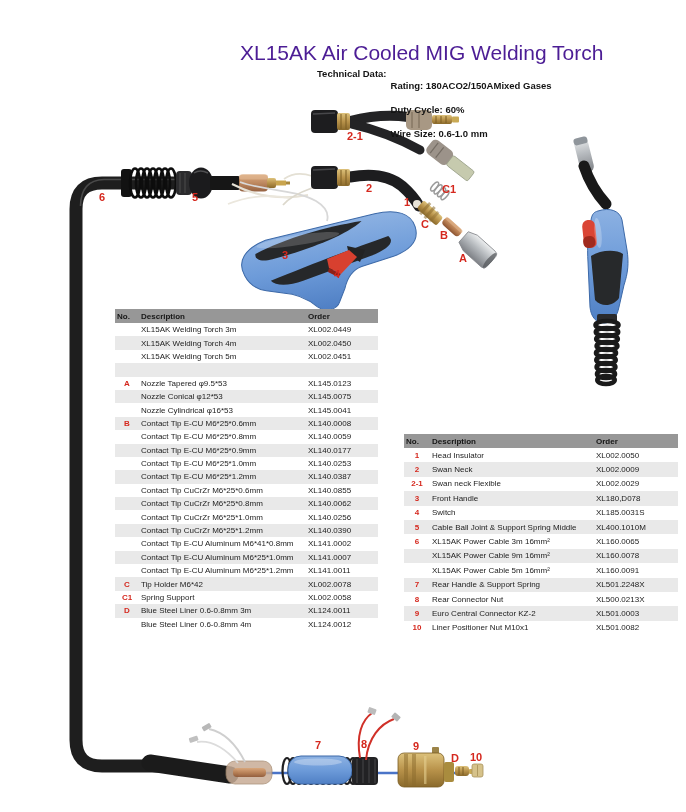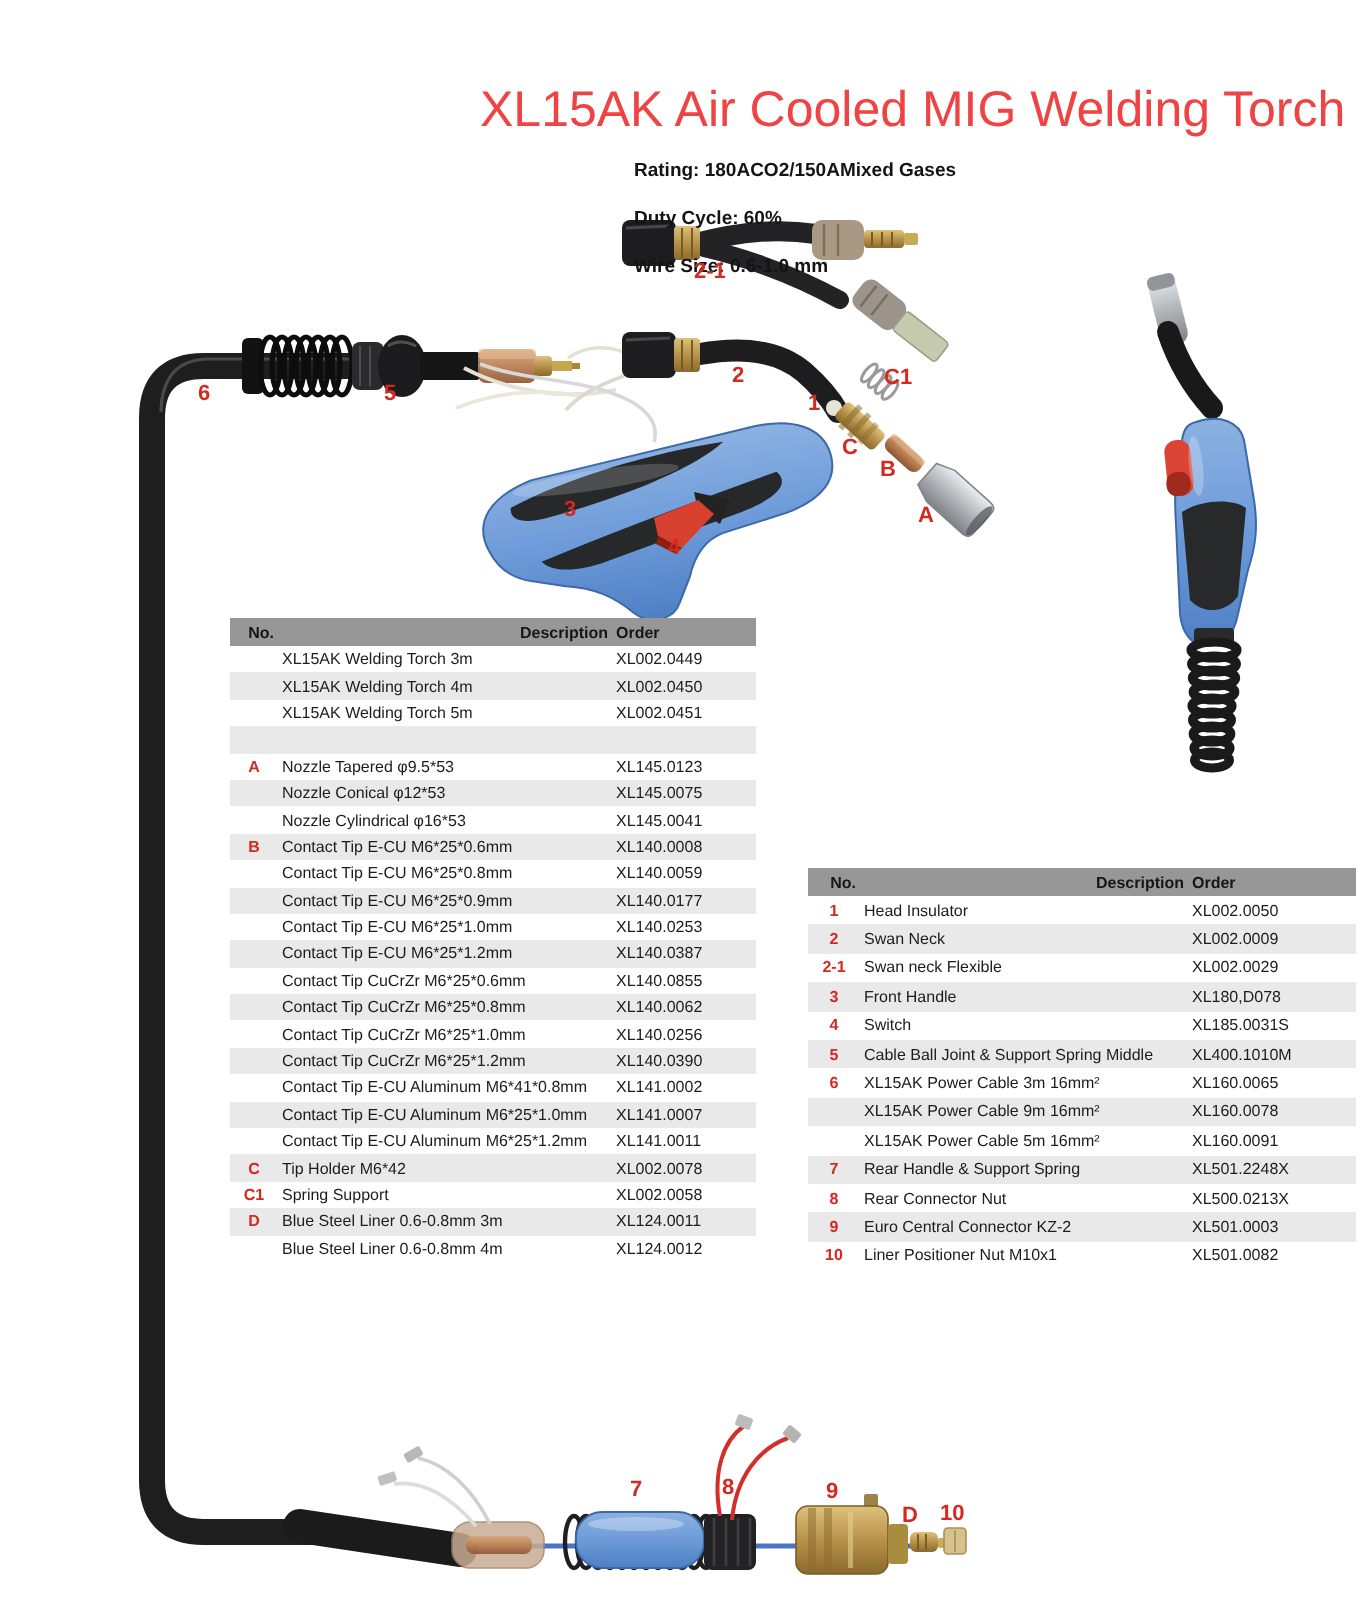--- a/index.html
+++ b/index.html
@@ -1,39 +1,39 @@
 <!DOCTYPE html>
 <html><head>
 <meta charset="utf-8">
 <style>
   html,body { margin:0; padding:0; }
   body {
     width:686px; height:812px; position:relative; background:#ffffff;
     font-family:"Liberation Sans", sans-serif; overflow:hidden;
   }
   .title {
-    position:absolute; left:240px; top:41px; font-size:25px; color:#ef4444;
+    position:absolute; left:240px; top:41px; font-size:21px; color:#4c1d95;
     white-space:nowrap; z-index:2;
   }
   .tech {
     position:absolute; left:317px; top:68px; display:flex; gap:4px;
     font-size:9.5px; font-weight:bold; color:#141414; line-height:12px; z-index:2;
   }
   .tech .lines div { white-space:nowrap;margin-top:12px; }
   .callout {
     position:absolute; color:#d5281e; font-size:11px; font-weight:bold;
     z-index:3; white-space:nowrap; line-height:11px;
   }
   table.parts {
     position:absolute; border-collapse:collapse; table-layout:fixed; z-index:2;
     background:#ffffff;
   }
   table.parts th {
     background:#979797; color:#161616; font-size:8px; font-weight:bold;
-    text-align:right; padding:0 2px; white-space:nowrap;
+    text-align:left; padding:0 2px; white-space:nowrap;
   }
   table.parts td {
     font-size:8px; color:#1c1c1c; padding:0 2px; white-space:nowrap;
     overflow:hidden;
   }
   table.parts tbody tr:nth-child(even) { background:#e9e9e9; }
   table.parts td.no { text-align:center; color:#d5281e; font-weight:bold; padding:0; }
   table.parts th.oh { text-align:left; }
   #tblL { left:115px; top:309px; width:263px; }
   #tblL th { height:14px; }
@@ -251,20 +251,21 @@
     <line x1="459" y1="767" x2="459" y2="775" stroke="#7a5c22" stroke-width="1"></line>
     <line x1="463" y1="767" x2="463" y2="775" stroke="#7a5c22" stroke-width="1"></line>
     <rect x="469" y="769" width="5" height="5" rx="1" fill="#c9aa55"></rect>
     <rect x="472" y="764" width="11" height="13" rx="2" fill="#d6c28a" stroke="#a8925a" stroke-width="0.8"></rect>
     <line x1="477.5" y1="765" x2="477.5" y2="776" stroke="#b09a60" stroke-width="1"></line>
   </g>
 </svg>
 
 <div class="title">XL15AK Air Cooled MIG Welding Torch</div>
 <div class="tech">
+  <div>Technical Data:</div>
   <div class="lines">
     <div>Rating: 180ACO2/150AMixed Gases</div>
     <div>Duty Cycle: 60%</div>
     <div>Wire Size: 0.6-1.0 mm</div>
   </div>
 </div>
 
 <div class="callout" style="left:347px;top:131px">2-1</div>
 <div class="callout" style="left:366px;top:183px">2</div>
 <div class="callout" style="left:404px;top:197px">1</div>

